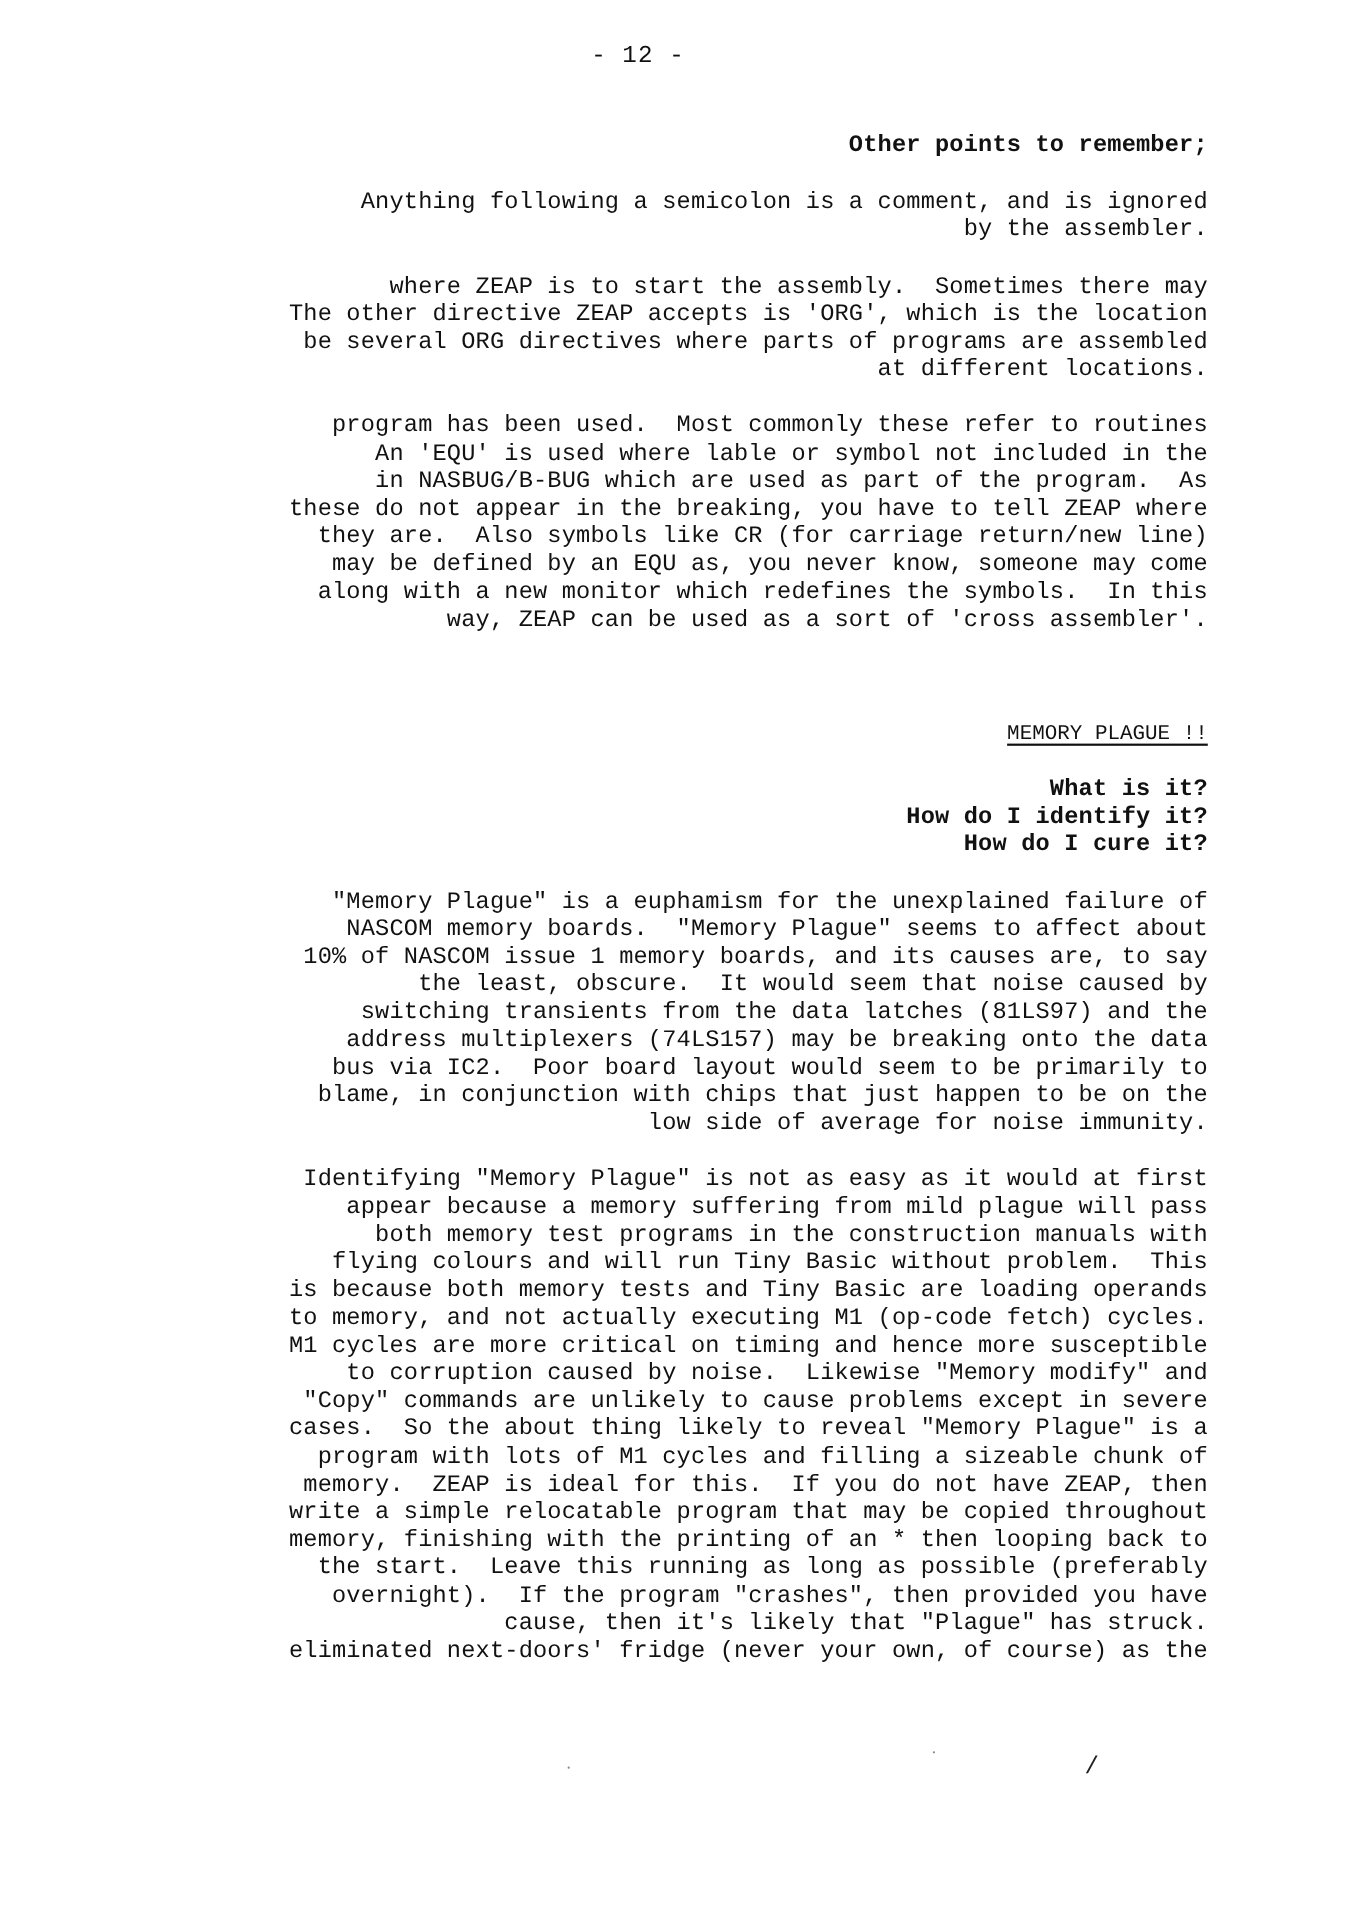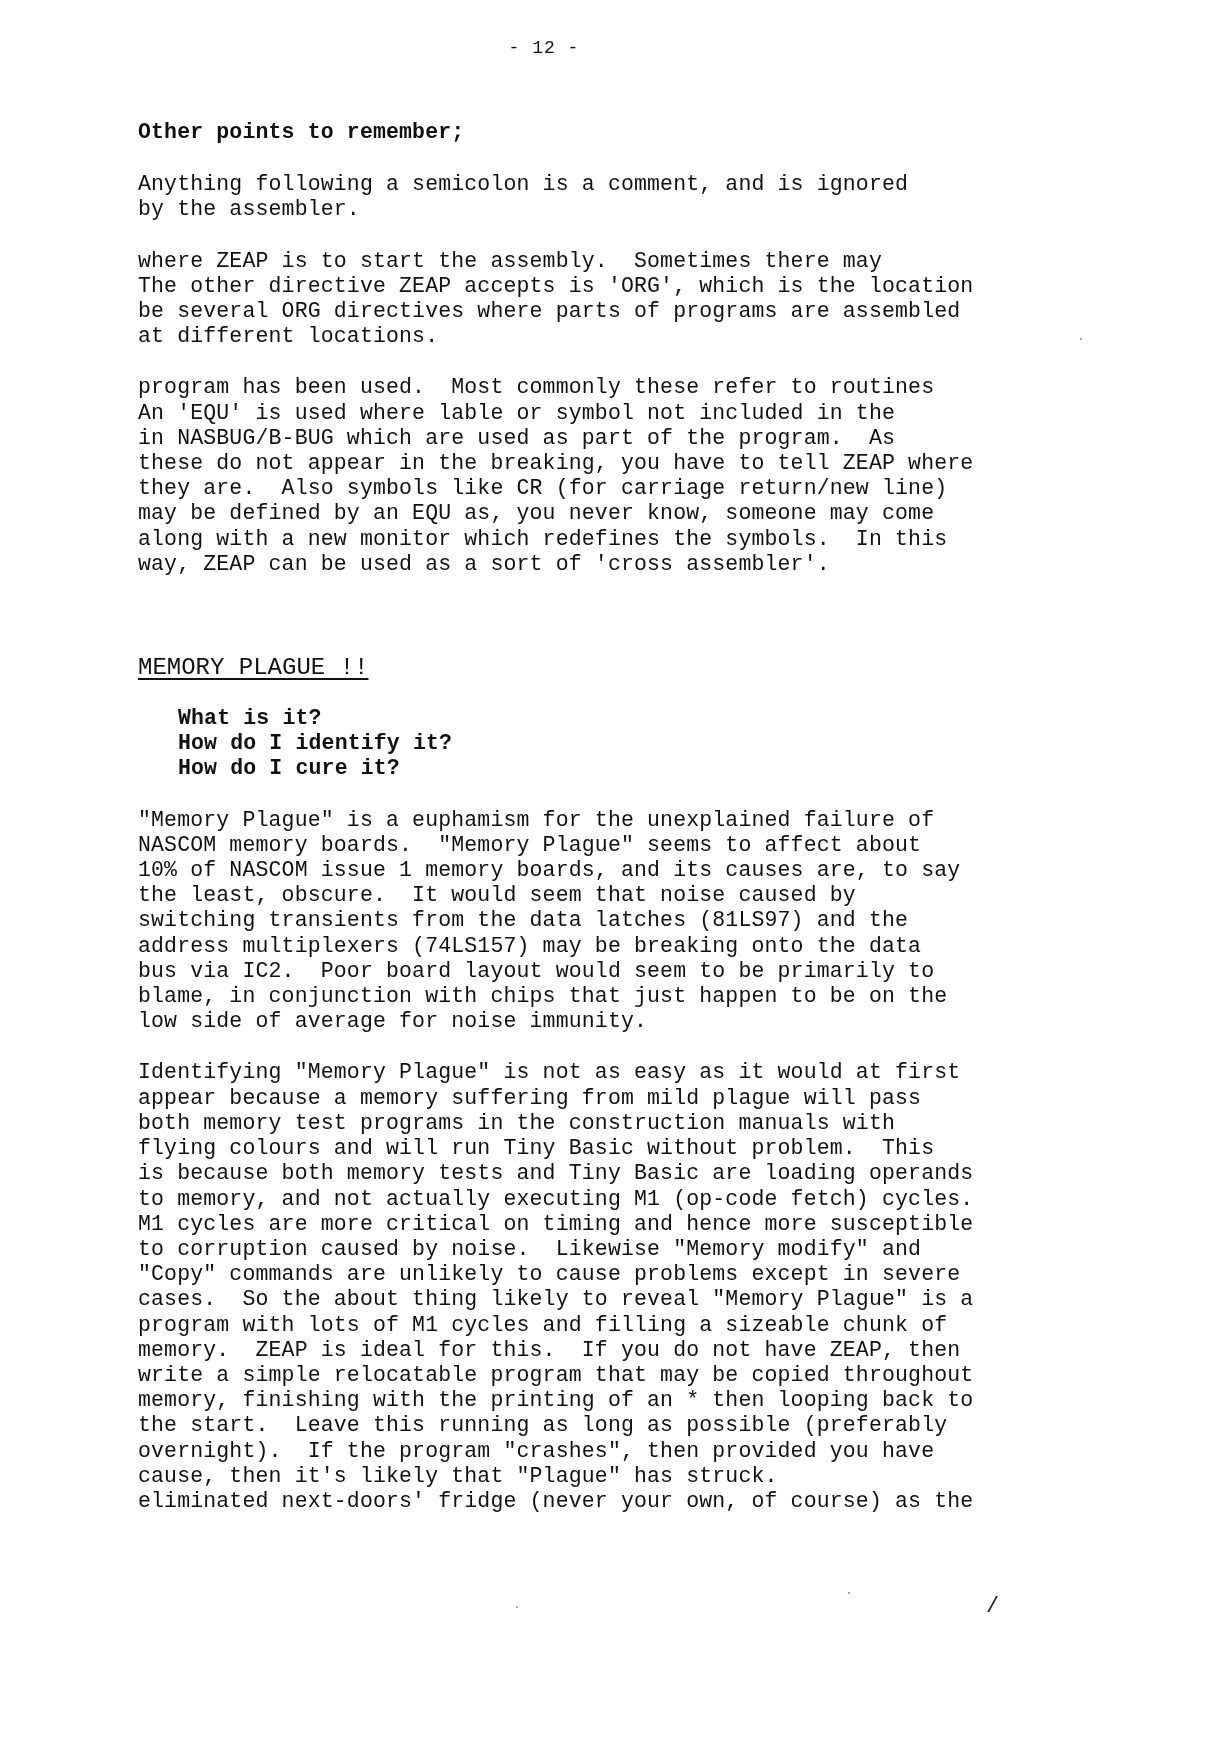--- a/index.html
+++ b/index.html
@@ -14,44 +14,46 @@
       overflow: hidden;
       font-family: "Liberation Mono", "DejaVu Sans Mono", monospace;
       color: #111111;
     }
     .page-number {
       position: absolute;
       top: 38px;
       left: 0;
       width: 1088px;
       text-align: center;
-      font-size: 18px;
+      font-size: 22px;
       letter-spacing: 1px;
+      padding-left: 36px;
     }
     .content {
       position: absolute;
       left: 138px;
       top: 120px;
       width: 960px;
+      text-align: right;
     }
     .line {
       font-size: 21.5px;
       line-height: 25.2px;
       white-space: pre;
       letter-spacing: 0.15px;
     }
     .para {
       margin: 0;
     }
     .gap-s { height: 26px; }
     .gap-m { height: 27px; }
     .gap-l { height: 78px; }
     .heading {
       display: inline-block;
-      font-size: 24px;
+      font-size: 19px;
       line-height: 25px;
       text-decoration: underline;
       text-decoration-thickness: 2px;
       text-underline-offset: 4px;
       letter-spacing: 0px;
     }
     .bold-first {
       font-weight: bold;
     }
     .qa .line {

